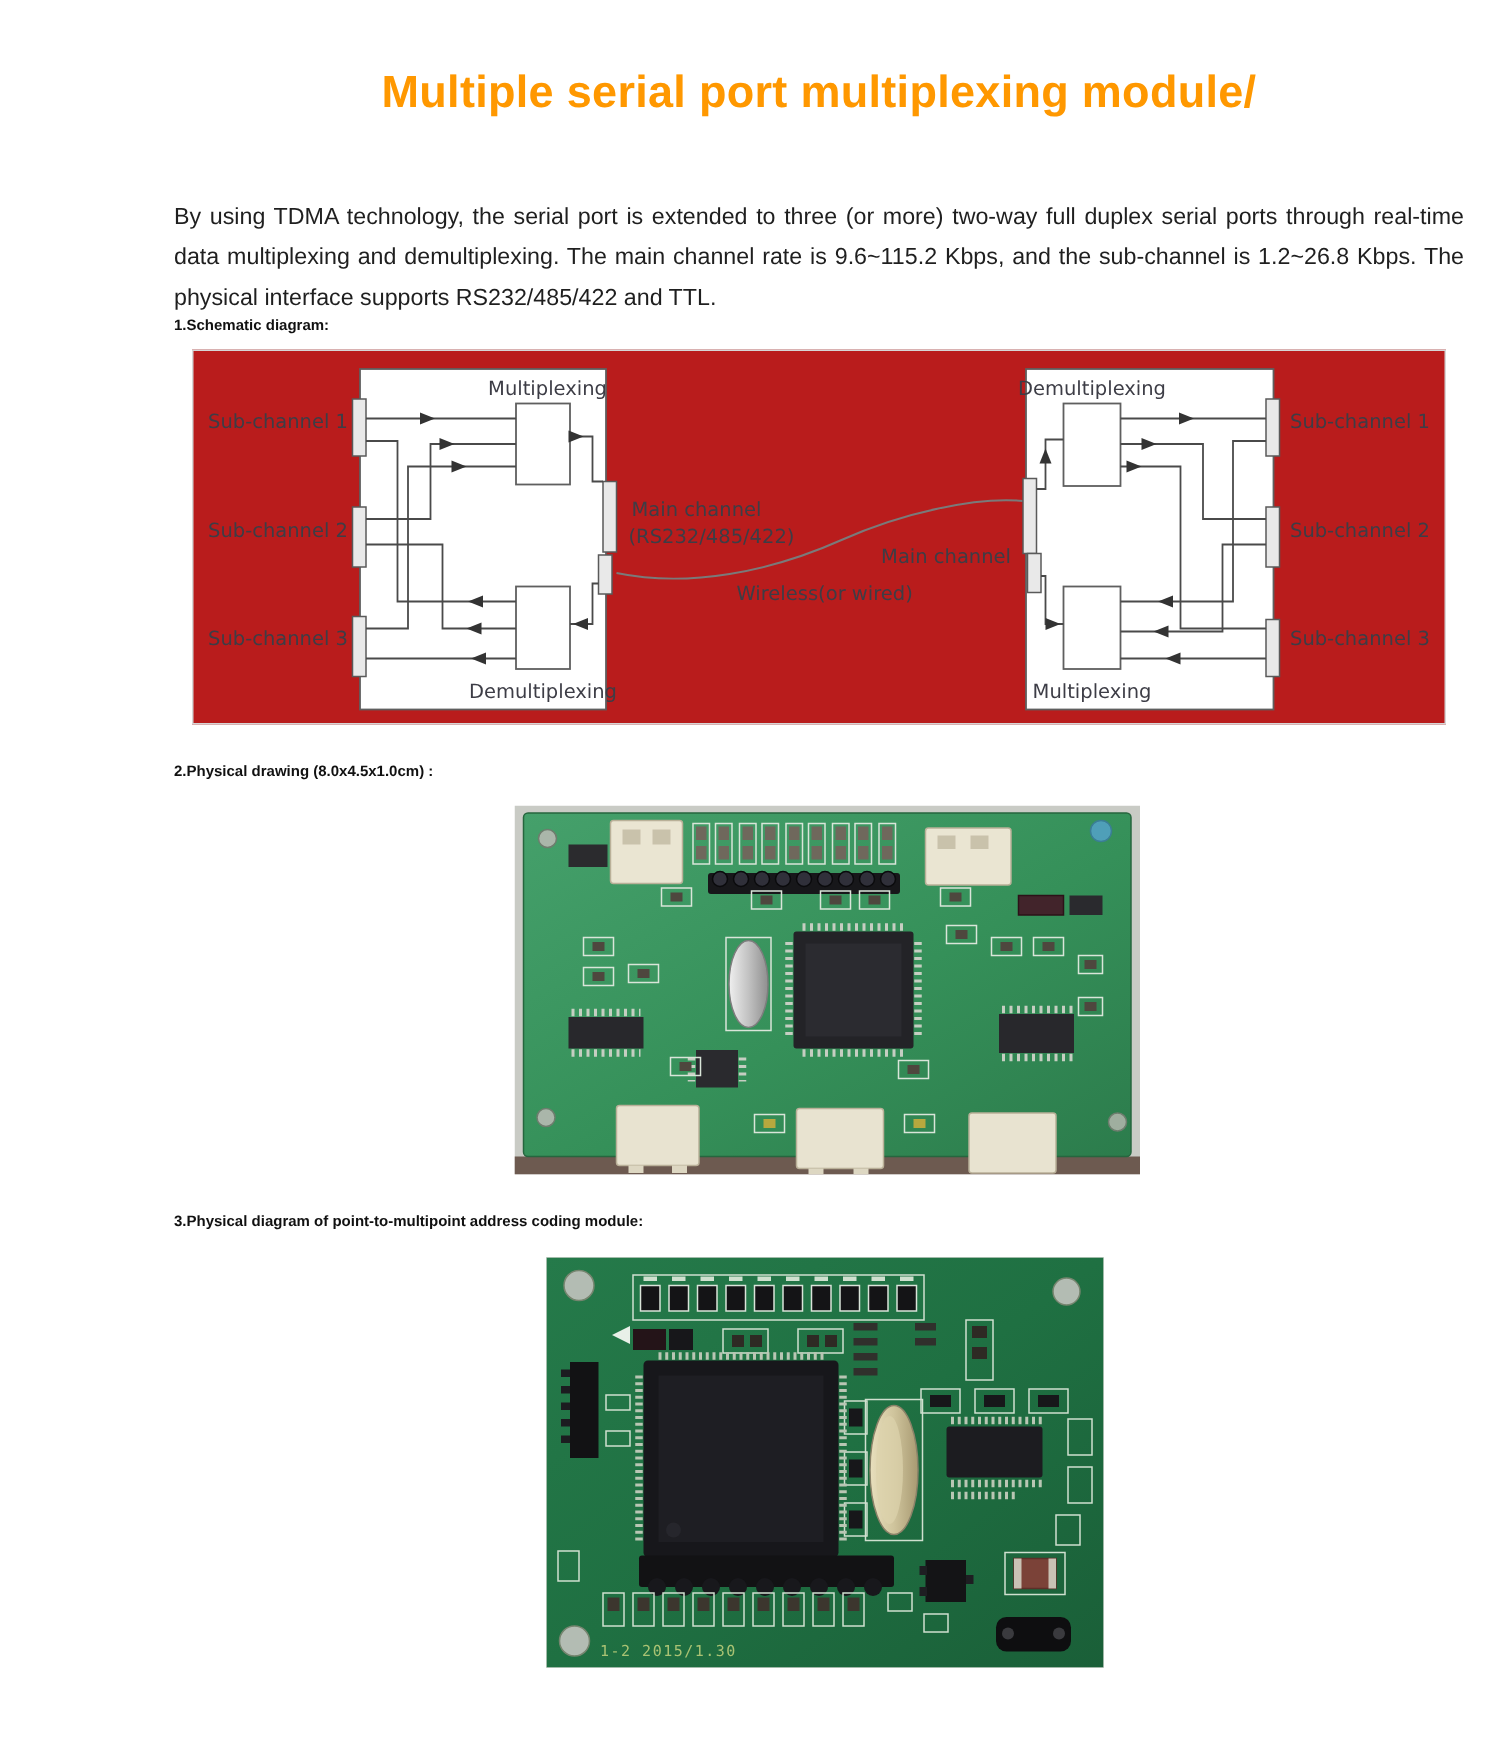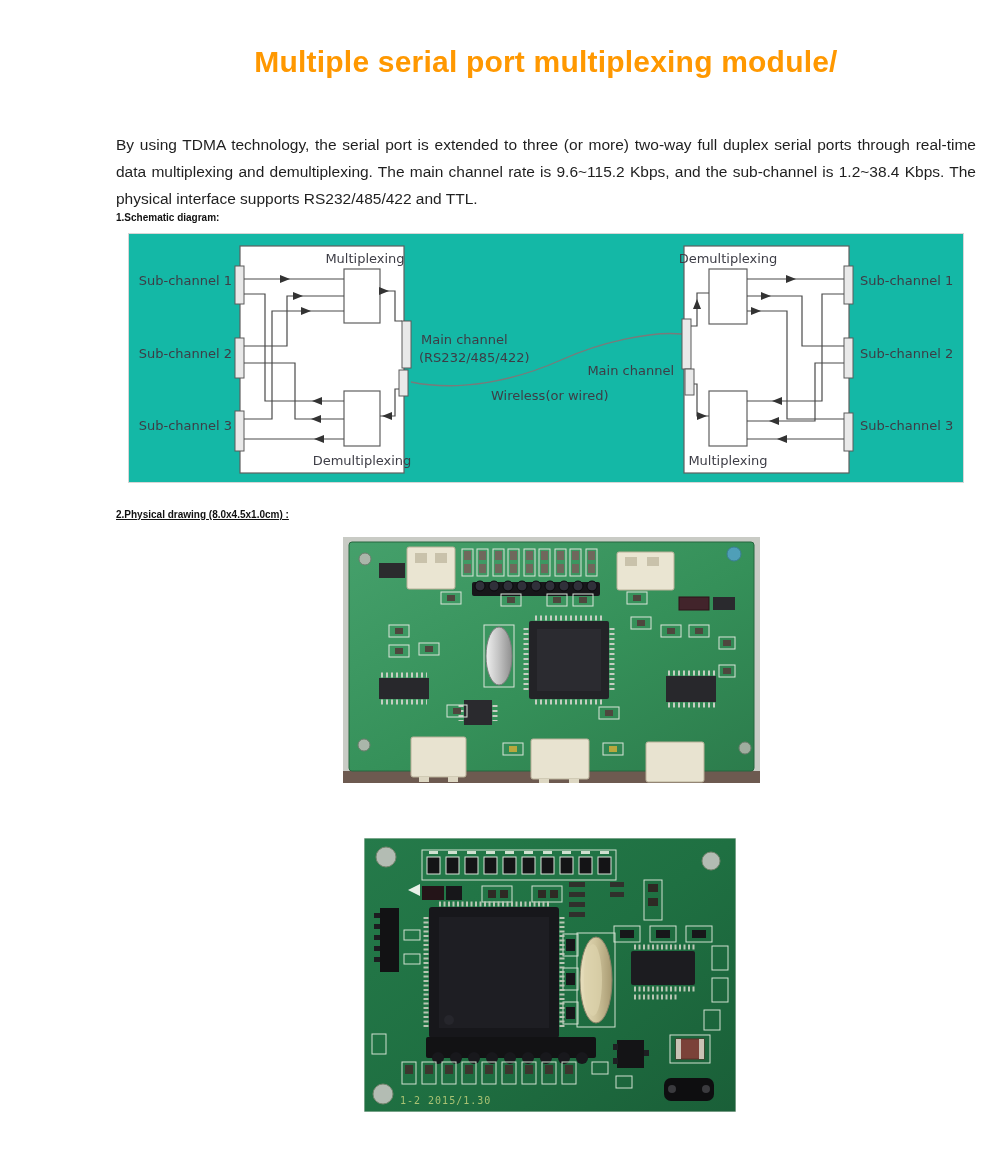--- a/index.html
+++ b/index.html
@@ -7,24 +7,24 @@
   body { width:1000px; height:1163px; position:relative; font-family:"Liberation Sans",sans-serif; }
   .page { position:absolute; left:0; top:0; width:1000px; height:1163px; background:#ffffff; overflow:hidden;margin-left:46px; }
 
   .title { position:absolute; top:42px; left:0; width:1000px; text-align:center;
            color:#ff9800; font-weight:bold; font-size:30px; line-height:39px; letter-spacing:.2px; }
 
   .intro { position:absolute; top:131px; left:70px; width:860px;
            font-size:15.5px; line-height:27px; color:#1f1f1f; text-align:justify; }
 
   .sec { position:absolute; left:70px; font-size:10px; font-weight:bold; color:#111111; }
-  #sec1 { top:212px; } #sec2 { top:509px;text-decoration:underline; } #sec3 { top:809px; }
+  #sec1 { top:212px; } #sec2 { top:509px; } #sec3 { top:809px; }
 
   .schframe { position:absolute; left:82px; top:233px; width:836px; height:250px;
-              border:1px solid #d6d6d6; background:#14b8a6; }
+              border:1px solid #d6d6d6; background:#b91c1c; }
   .photo { position:absolute; }
   #photo1 { left:297px; top:537px; width:417px; height:246px; }
   #photo2 { left:318px; top:838px; width:372px; height:244px;border-radius:26px; }
   svg { display:block; }
 
   .box   { fill:#ffffff; stroke:#5f5f5f; stroke-width:1.2; }
   .conn  { fill:#e9e9e9; stroke:#5a5a5a; stroke-width:1; }
   .wires path { fill:none; stroke:#4a4a4a; stroke-width:1.2; }
   .arrows polygon { fill:#333333; }
   .schtext { font-family:"DejaVu Sans",sans-serif; font-size:13px; fill:#3d3d46; }
@@ -38,21 +38,21 @@
 </style>
 </head>
 <body>
 
 <div class="page">
 
   <div class="title">
     <div>Multiple serial port multiplexing module/</div>
   </div>
 
-  <p class="intro">By using TDMA technology, the serial port is extended to three (or more) two-way full duplex serial ports through real-time data multiplexing and demultiplexing. The main channel rate is 9.6~115.2 Kbps, and the sub-channel is 1.2~38.4 Kbps. The physical interface supports RS232/485/422 and TTL.</p>
+  <p class="intro">By using TDMA technology, the serial port is extended to three (or more) two-way full duplex serial ports through real-time data multiplexing and demultiplexing. The main channel rate is 9.6~115.2 Kbps, and the sub-channel is 1.2~26.8 Kbps. The physical interface supports RS232/485/422 and TTL.</p>
 
   <h2 class="sec" id="sec1">1.Schematic diagram:</h2>
 
   <div class="schframe">
     <svg viewBox="0 0 834 248" width="834" height="248">
 
       <g>
         <rect class="box" x="111" y="12" width="164" height="227"></rect>
         <rect class="box" x="215" y="35" width="36" height="54"></rect>
         <rect class="box" x="215" y="157" width="36" height="55"></rect>
@@ -287,20 +287,21 @@
         <rect class="padring" x="260" y="206" width="20" height="12"></rect>
           <rect x="266" y="209" width="8" height="6" fill="#b7a83e"></rect>
         <rect class="padring" x="376" y="100" width="16" height="12"></rect>
           <rect x="380" y="103" width="8" height="6" fill="#4e473e"></rect>
         <rect class="padring" x="376" y="128" width="16" height="12"></rect>
           <rect x="380" y="131" width="8" height="6" fill="#4e473e"></rect>
       </g>
     </svg>
   </div>
 
+  <h2 class="sec" id="sec3">3.Physical diagram of point-to-multipoint address coding module:</h2>
 
   <div class="photo" id="photo2">
     <svg viewBox="0 0 372 274" width="372" height="274">
       <defs>
         <linearGradient id="pcb2" x1="0" y1="0" x2="1" y2="1">
           <stop offset="0" stop-color="#257a4a"></stop>
             <stop offset="0.5" stop-color="#1f7042"></stop>
             <stop offset="1" stop-color="#1a5f38"></stop>
         </linearGradient>
         <linearGradient id="gold" x1="0" y1="0" x2="1" y2="0">

